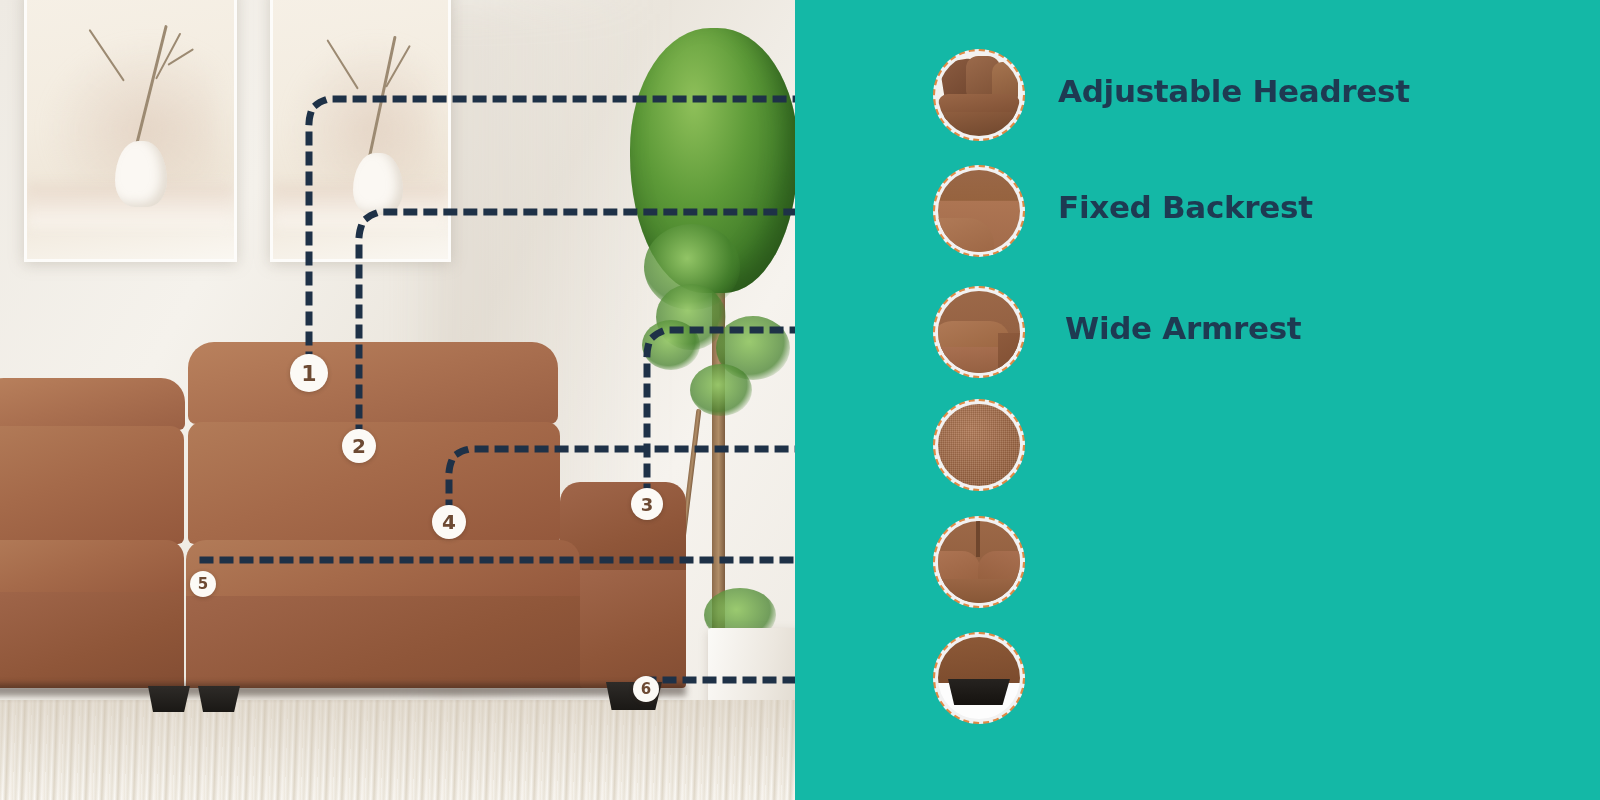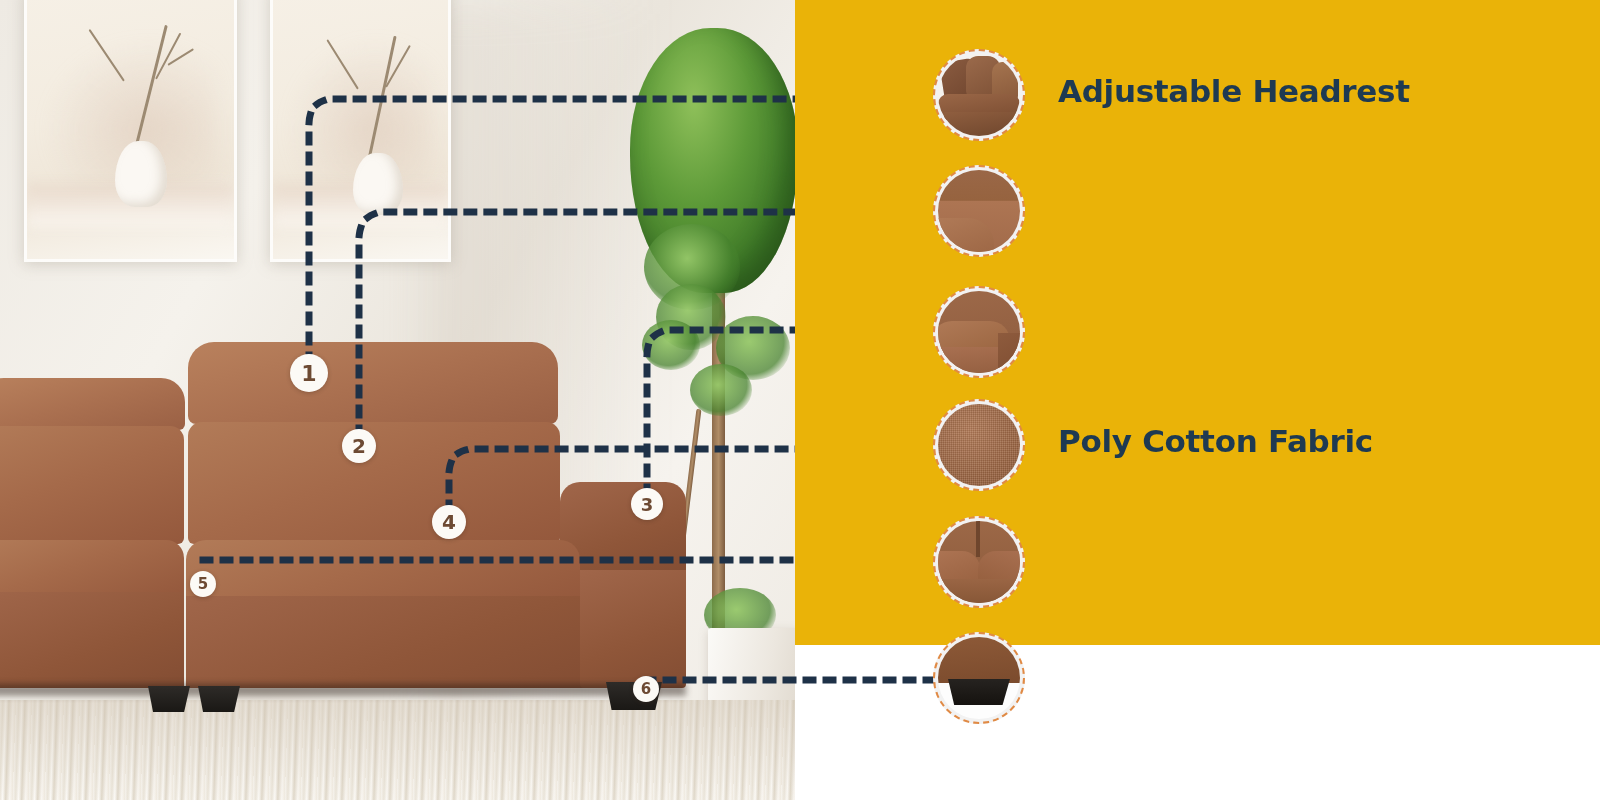--- a/index.html
+++ b/index.html
@@ -51,21 +51,21 @@
 
   
   .leaders{position:absolute;left:0;top:0;width:1600px;height:800px;pointer-events:none;}
 
   .marker{position:absolute;background:#fcfaf6;border-radius:50%;
       display:flex;align-items:center;justify-content:center;
       color:#6d4a33;font-family:"DejaVu Sans",sans-serif;font-weight:700;
       box-shadow:0 1px 4px rgba(60,40,25,.30);}
 
   
-  .panel{position:absolute;left:795px;top:0;width:805px;height:645px;background:#eab308;}
+  .panel{position:absolute;left:795px;top:0;width:805px;height:800px;background:#14b8a6;}
   .thumb{position:absolute;width:88px;height:88px;border-radius:50%;
      border:2px dashed #e08a45;background:#f2f2f2;
      display:flex;align-items:center;justify-content:center;overflow:hidden;}
   .thumb .inner{position:absolute;width:82px;height:82px;border-radius:50%;overflow:hidden;}
   .flabel{position:absolute;color:#1e3a52;font-family:"DejaVu Sans",sans-serif;
      font-weight:700;font-size:31px;letter-spacing:-.3px;white-space:nowrap;}
 
   
   .t-fill{position:absolute;inset:0;}
   .t-seg{position:absolute;}
@@ -183,38 +183,39 @@
     </div>
     <div class="flabel" style="left:263px;top:73px;">Adjustable Headrest</div>
 
     <div class="thumb" style="left:138px;top:165px;">
       <div class="inner">
         <div class="t-fill" style="background:linear-gradient(175deg,#9d6949 0%,#9d6949 38%,#a97css 38%);"></div>
         <div class="t-fill" style="background:linear-gradient(180deg,#9a6747 0%,#96633f 37%,#ad7553 38%,#a26b4a 100%);"></div>
         <div class="t-seg" style="left:-4px;top:48px;width:60px;height:40px;border-radius:0 26px 0 0;background:linear-gradient(160deg,#b07a57,#9c6644);"></div>
       </div>
     </div>
+    <div class="flabel" style="left:263px;top:189px;">Fixed Backrest</div>
 
     <div class="thumb" style="left:138px;top:286px;">
       <div class="inner">
         <div class="t-fill" style="background:linear-gradient(170deg,#9d6949,#8d5b3d);"></div>
         <div class="t-seg" style="left:-6px;top:30px;width:78px;height:34px;border-radius:20px 20px 6px 6px;background:linear-gradient(160deg,#b07a57,#99643f);"></div>
         <div class="t-seg" style="left:-8px;top:56px;width:96px;height:34px;background:linear-gradient(175deg,#a97051,#8e5b3c);"></div>
         <div class="t-seg" style="left:60px;top:42px;width:30px;height:46px;background:linear-gradient(150deg,#8e5b3d,#7d4c30);"></div>
       </div>
     </div>
+    <div class="flabel" style="left:270px;top:310px;">Wide Armrest</div>
 
     <div class="thumb" style="left:138px;top:399px;">
       <div class="inner" style="background:#a06a4a;
         background-image:
           repeating-linear-gradient(0deg,rgba(255,255,255,.07) 0 1px,rgba(0,0,0,.05) 1px 2px),
           repeating-linear-gradient(90deg,rgba(255,255,255,.08) 0 1px,rgba(0,0,0,.06) 1px 2px),
           radial-gradient(circle at 40% 32%,#b27a57,#96613f 75%);"></div>
     </div>
-    <div class="flabel" style="left:263px;top:423px;">Poly Cotton Fabric</div>
 
     <div class="thumb" style="left:138px;top:516px;">
       <div class="inner">
         <div class="t-fill" style="background:linear-gradient(180deg,#9c6847,#8c5a3b);"></div>
         <div class="t-seg" style="left:-6px;top:30px;width:48px;height:30px;border-radius:0 18px 0 0;background:linear-gradient(160deg,#ad7453,#9a6342);"></div>
         <div class="t-seg" style="left:40px;top:30px;width:52px;height:30px;border-radius:18px 0 0 0;background:linear-gradient(200deg,#a97051,#96603f);"></div>
         <div class="t-seg" style="left:38px;top:0px;width:4px;height:36px;background:#6f462d;"></div>
         <div class="t-seg" style="left:-6px;top:58px;width:96px;height:30px;background:linear-gradient(180deg,#9a6544,#835434);"></div>
       </div>
     </div>

